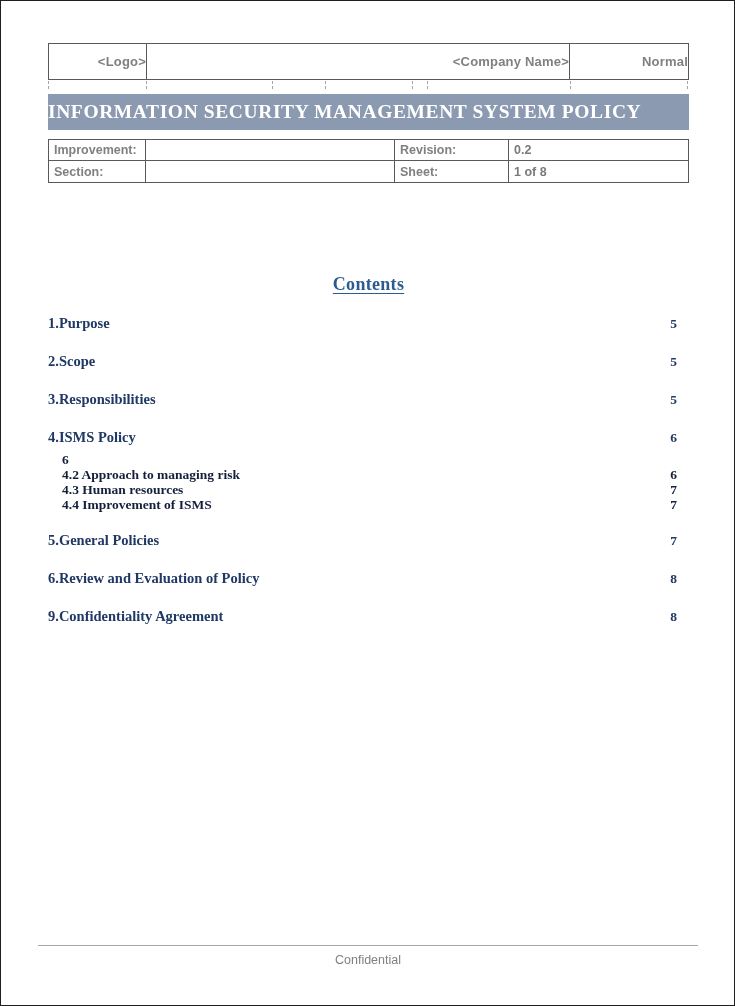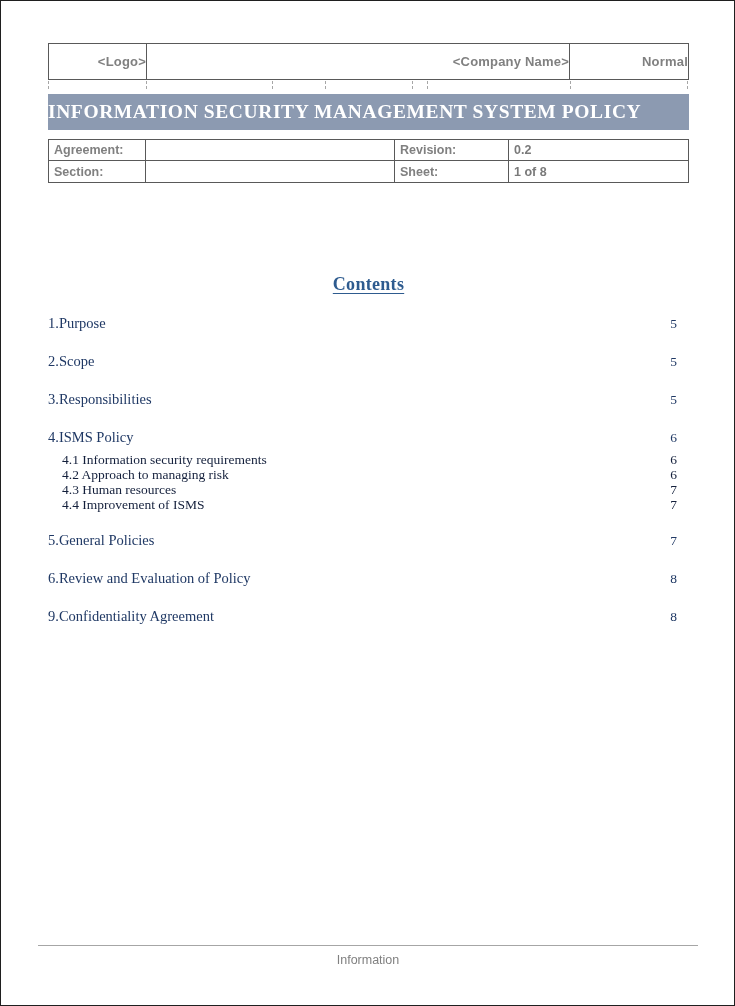--- a/index.html
+++ b/index.html
@@ -82,21 +82,21 @@
     font-family: "Liberation Serif", serif;
     font-weight: bold; font-size: 18px;
     color: var(--contents_heading, #2e5b8f);
     text-decoration: underline;
     text-underline-offset: 3px;
     letter-spacing: 0.3px;
   }
   .toc { margin-top: 21px; }
   .toc-entry {
     display: flex; justify-content: space-between; align-items: flex-end;
-    font-family: "Liberation Serif", serif; font-weight: normal;
+    font-family: "Liberation Serif", serif; font-weight: bold;
     line-height: 15px;
     padding-right: 12px;
     cursor: pointer;
   }
   .toc-entry.l1 { font-size: 14.5px; color: var(--toc_level1, #1f3864); margin-top: 23px; }
   .toc-entry.l2 { font-size: 13.5px; color: var(--toc_level2, #131f3b); padding-left: 14px; }
   .toc-entry.l1 + .toc-entry.l2 { margin-top: 7px; }
   .toc-entry.l2 + .toc-entry.l1 { margin-top: 21px; }
   .toc .toc-entry:first-child { margin-top: 0; }
   .toc-page { font-size: 13.5px; }
@@ -142,21 +142,21 @@
       <div class="tick" style="left:522px"></div>
       <div class="tick" style="left:639px"></div>
     </div>
 
     <div class="title-banner">
       <span>INFORMATION SECURITY MANAGEMENT SYSTEM POLICY</span>
     </div>
 
     <div class="meta-table">
       <div class="meta-row">
-        <div class="meta-cell mc-l1">Agreement:</div>
+        <div class="meta-cell mc-l1">Improvement:</div>
         <div class="meta-cell mc-v1"></div>
         <div class="meta-cell mc-l2">Revision:</div>
         <div class="meta-cell mc-v2">0.2</div>
       </div>
       <div class="meta-row">
         <div class="meta-cell mc-l1">Section:</div>
         <div class="meta-cell mc-v1"></div>
         <div class="meta-cell mc-l2">Sheet:</div>
         <div class="meta-cell mc-v2">1 of 8</div>
       </div>
@@ -177,21 +177,20 @@
       </div>
       <div class="toc-entry l1">
         <span class="toc-label">3.Responsibilities</span>
         <span class="toc-page">5</span>
       </div>
       <div class="toc-entry l1">
         <span class="toc-label">4.ISMS Policy</span>
         <span class="toc-page">6</span>
       </div>
       <div class="toc-entry l2">
-        <span class="toc-label">4.1 Information security requirements</span>
         <span class="toc-page">6</span>
       </div>
       <div class="toc-entry l2">
         <span class="toc-label">4.2 Approach to managing risk</span>
         <span class="toc-page">6</span>
       </div>
       <div class="toc-entry l2">
         <span class="toc-label">4.3 Human resources</span>
         <span class="toc-page">7</span>
       </div>
@@ -209,15 +208,15 @@
       </div>
       <div class="toc-entry l1">
         <span class="toc-label">9.Confidentiality Agreement</span>
         <span class="toc-page">8</span>
       </div>
     </div>
 
   </div>
 
   <div class="page-footer">
-    <span>Information</span>
+    <span>Confidential</span>
   </div>
 </div>
 
 </body></html>

